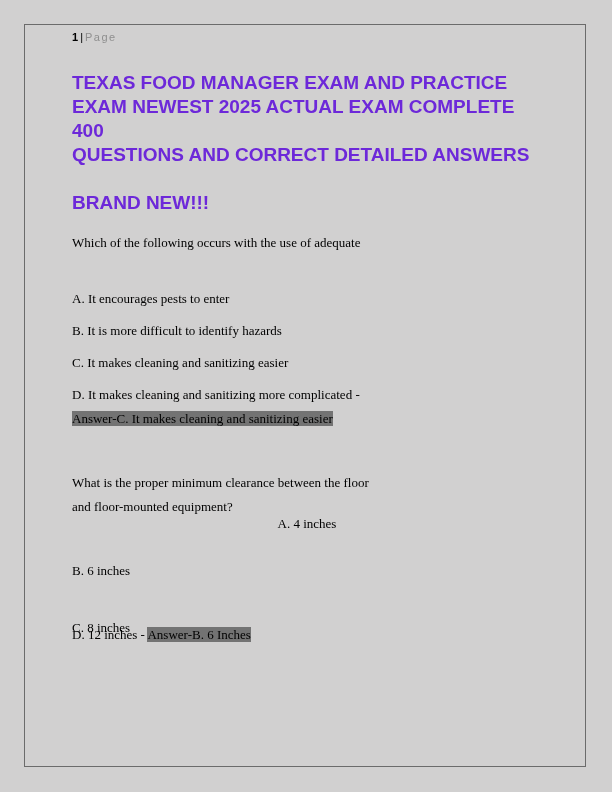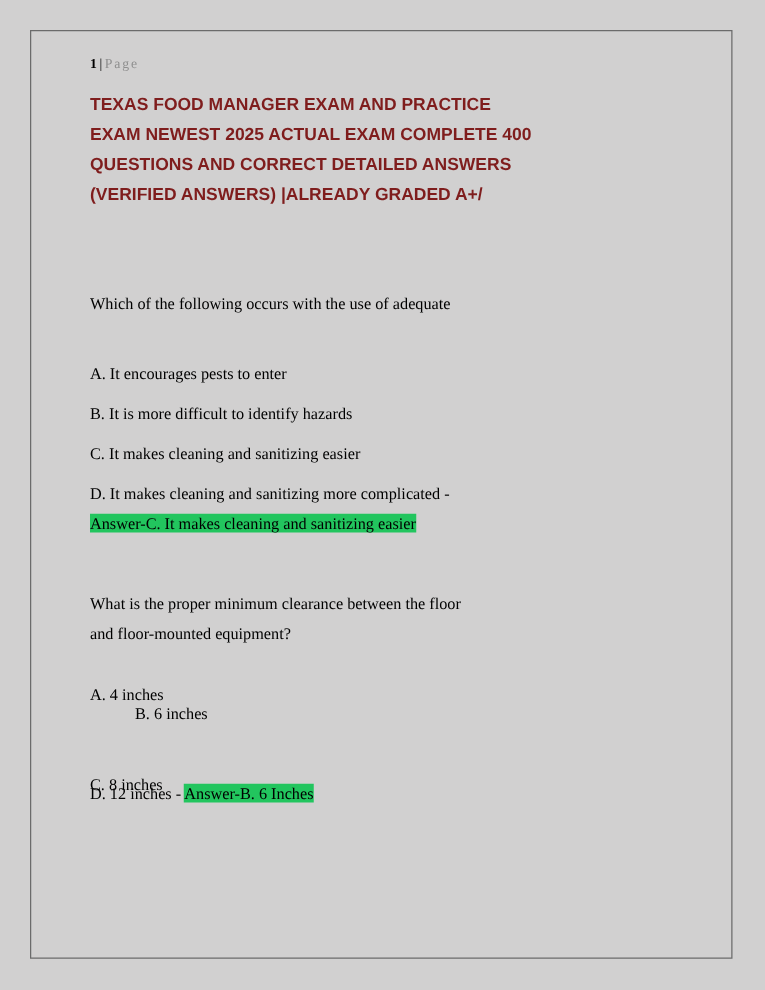--- a/index.html
+++ b/index.html
@@ -15,39 +15,39 @@
       left: 24px;
       top: 24px;
       width: 562px;
       height: 743px;
       border: 1px solid #6b6b6b;
       box-sizing: border-box;
     }
     .header {
       position: absolute;
       left: 72px;
-      top: 44px;
-      font-family: Liberation Serif, serif;
+      top: 30px;
+      font-family: Liberation Sans, sans-serif;
       font-size: 11px;
       line-height: 14px;
       color: #000;
     }
     .header .num { font-weight: bold; }
     .header .sep { margin: 0 2px; }
     .header .pg { color: #8f8f8f; letter-spacing: 1.5px; }
     .title {
       position: absolute;
       left: 72px;
       top: 71px;
       width: 470px;
       font-family: "Liberation Sans", sans-serif;
       font-weight: bold;
-      font-size: 14px;
+      font-size: 19px;
       line-height: 24px;
-      color: #7f1d1d;
+      color: #6d28d9;
       margin: 0;
     }
     .body-text {
       font-family: Liberation Serif, serif;
       font-size: 13px;
       line-height: 24px;
       color: #000;
     }
     .q {
       position: absolute;
@@ -56,54 +56,55 @@
       margin: 0;
     }
     .opt {
       position: absolute;
       left: 72px;
       width: 470px;
       margin: 0;
       white-space: nowrap;
     }
     .hl {
-      background: #22c55e;
+      background: #737373;
     }
   </style>
 </head>
 <body>
 
 <div class="page-frame"></div>
 
 <div class="header">
   <span class="num">1</span><span class="sep">|</span><span class="pg">Page</span>
 </div>
 
 <h1 class="title">
   <span>TEXAS FOOD MANAGER EXAM AND PRACTICE</span><br>
   <span>EXAM NEWEST 2025 ACTUAL EXAM COMPLETE 400</span><br>
   <span>QUESTIONS AND CORRECT DETAILED ANSWERS</span><br>
-  <span>(VERIFIED ANSWERS) |ALREADY GRADED A+/</span><br>
+  <br>
+  <span>BRAND NEW!!!</span>
 </h1>
 
 <div>
   <p class="q body-text" style="top:231px;">
     <span>Which of the following occurs with the use of adequate</span><br>
   </p>
   <p class="opt body-text" style="top:287px;">A. It encourages pests to enter</p>
   <p class="opt body-text" style="top:319px;">B. It is more difficult to identify hazards</p>
   <p class="opt body-text" style="top:351px;">C. It makes cleaning and sanitizing easier</p>
   <p class="opt body-text" style="top:383px;">
     <span>D. It makes cleaning and sanitizing more complicated -</span><br>
     <span class="hl">Answer-C. It makes cleaning and sanitizing easier</span>
   </p>
 </div>
 
 <div>
   <p class="q body-text" style="top:471px;">
     <span>What is the proper minimum clearance between the floor</span><br>
     <span>and floor-mounted equipment?</span>
   </p>
-  <p class="opt body-text" style="top:544px;">A. 4 inches</p>
-  <p class="opt body-text" style="top:559px;margin-left:36px;">B. 6 inches</p>
+  <p class="opt body-text" style="top:512px;text-align:center;">A. 4 inches</p>
+  <p class="opt body-text" style="top:559px;">B. 6 inches</p>
   <p class="opt body-text" style="top:616px;">C. 8 inches</p>
   <p class="opt body-text" style="top:623px;"><span style="white-space:pre;">D. 12 inches - </span><span class="hl">Answer-B. 6 Inches</span></p>
 </div>
 
 </body></html>

